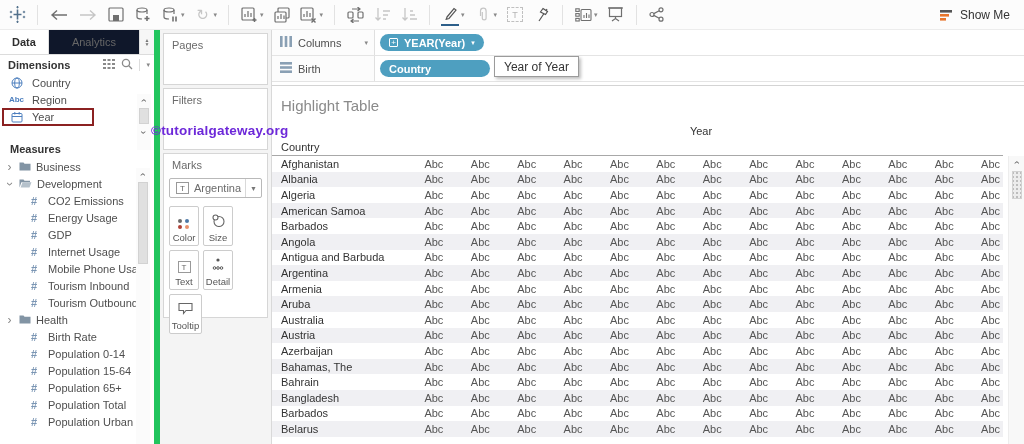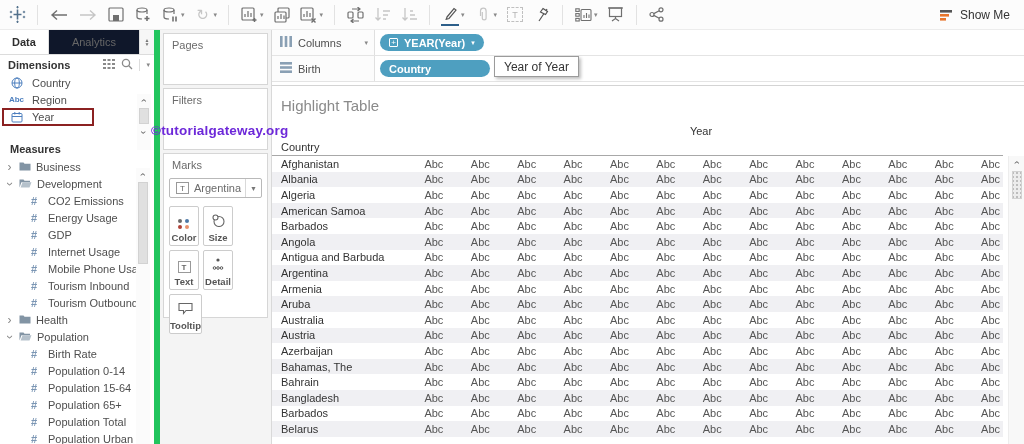--- a/index.html
+++ b/index.html
@@ -71,21 +71,21 @@
   #card-marks { top:123px; height:165px; }
   .mark-select { margin:7px 5px 5px 5px; height:20px; border:1px solid #b9b9b9; border-radius:2px;
                  display:flex; align-items:center; background:#fff; }
   .mini-t { width:13px; height:12px; border:1px solid #999; color:#666; font-size:8px; display:flex;
             align-items:center; justify-content:center; margin:0 5px 0 6px; }
   .mark-select .sel-caret { margin-left:auto; width:16px; align-self:stretch; display:flex; align-items:center;
                             justify-content:center; border-left:1px solid #d9d9d9; color:#777; font-size:7px; }
   .mark-btn-grid { display:flex; flex-wrap:wrap; gap:4px; padding:3px 5px; }
   .mark-btn { width:30px; height:40px; border:1px solid #ccc; border-radius:2px; background:#fff;
               display:flex; flex-direction:column; align-items:center; justify-content:flex-end;
-              padding-bottom:2px; gap:3px; font-size:9.5px; color:#555;font-weight:bold; }
+              padding-bottom:2px; gap:3px; font-size:9.5px; color:#555; }
   .mark-btn.wide { width:33px; }
   .dotgrid { display:grid; grid-template-columns:5px 5px; grid-gap:2px; }
   .dot { width:4px; height:4px; border-radius:50%; }
 
   
   #shelves { position:absolute; left:272px; top:30px; right:0; height:55px; background:#fff; }
   .shelf-row { position:absolute; left:0; right:0; display:flex; align-items:center; background:#fff;
                border-bottom:1px solid #e4e4e4; }
   #shelf-cols { top:0; height:26px; }
   #shelf-rows { top:26px; height:26px; }
@@ -405,28 +405,20 @@
           <span class="hash">#</span>
           <span class="tlabel">Tourism Outbound</span>
         </div>
         <div class="tree-row folder">
           <span class="chev">›</span>
           <span><svg width="12" height="10" viewBox="0 0 12 10">
               <path d="M0.5 1.5h4l1 1.3h6v6.7h-11z" fill="#8294a4"></path>
             </svg></span>
           <span class="tlabel">Health</span>
         </div>
-        <div class="tree-row folder">
-          <span class="chev open">›</span>
-          <span><svg width="13" height="10" viewBox="0 0 13 10">
-              <path d="M0.5 1.5h4l1 1.3h5.5v1.4h-8.6l-1.9 5.3z" fill="#8294a4"></path>
-              <path d="M1.6 9.5l1.9-5.3h9l-2 5.3z" fill="#b5c1cb"></path>
-            </svg></span>
-          <span class="tlabel">Population</span>
-        </div>
         <div class="tree-row measure">
           <span class="hash">#</span>
           <span class="tlabel">Birth Rate</span>
         </div>
         <div class="tree-row measure">
           <span class="hash">#</span>
           <span class="tlabel">Population 0-14</span>
         </div>
         <div class="tree-row measure">
           <span class="hash">#</span>

